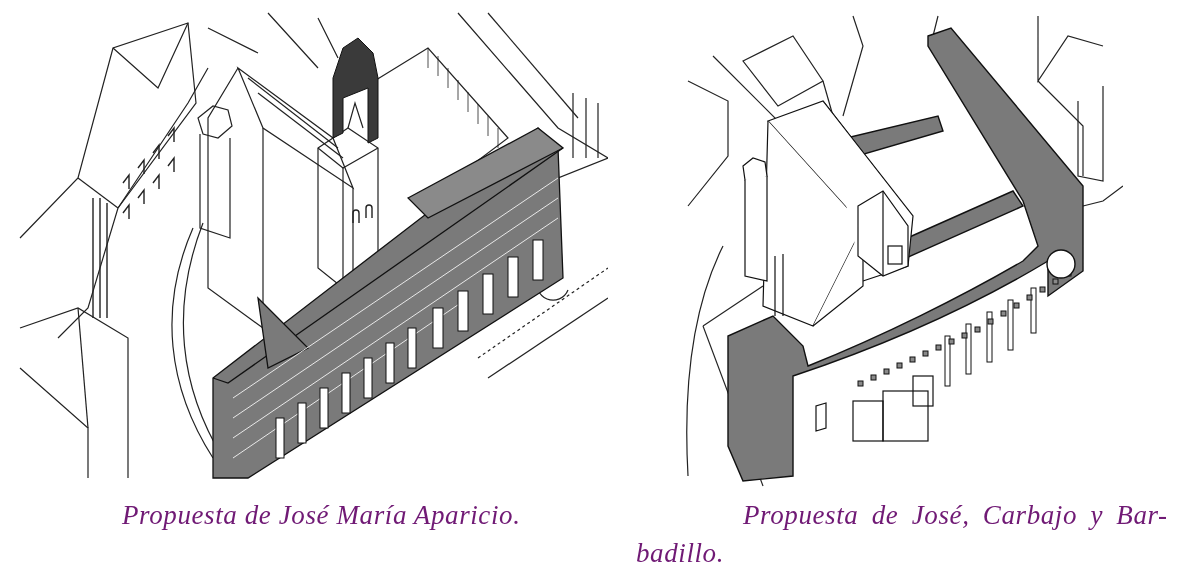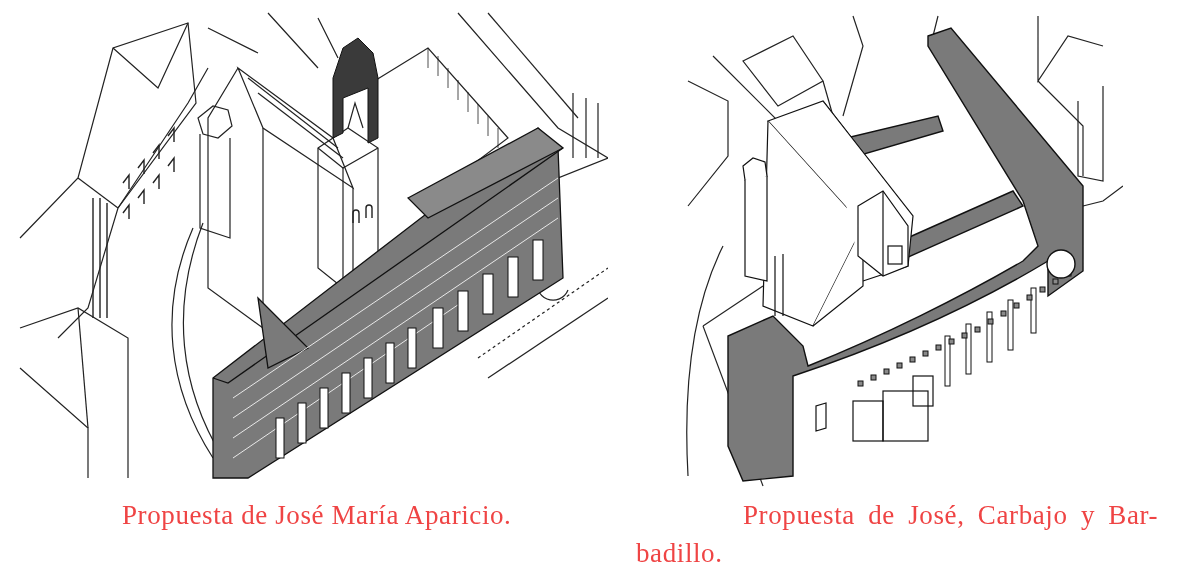--- a/index.html
+++ b/index.html
@@ -1,21 +1,21 @@
 <!DOCTYPE html>
 <html><head>
   <meta charset="utf-8">
   <style>
     html, body { margin: 0; padding: 0; background: #ffffff; }
     body { width: 1200px; height: 576px; position: relative; overflow: hidden; font-family: "Liberation Serif", "DejaVu Serif", serif; }
     .figure { position: absolute; }
     .fig-left { left: 18px; top: 8px; width: 590px; height: 478px; }
     .fig-right { left: 683px; top: 6px; width: 440px; height: 484px; }
     svg { display: block; }
-    .caption { position: absolute; color: #ef4444; font-size: 27px; letter-spacing: 0.6px; white-space: nowrap; }
+    .caption { position: absolute; font-style: italic; color: #701a75; font-size: 27px; letter-spacing: 0.6px; white-space: nowrap; }
     .cap-left { left: 122px; top: 500px; }
     .cap-right-1 { left: 743px; top: 500px; word-spacing: 6px; }
     .cap-right-2 { left: 636px; top: 538px; }
   </style>
 </head>
 <body>
 
 <div class="figure fig-left">
   <svg width="590" height="478" viewBox="0 0 590 478">
     <g fill="none" stroke="#222" stroke-width="1.2">

